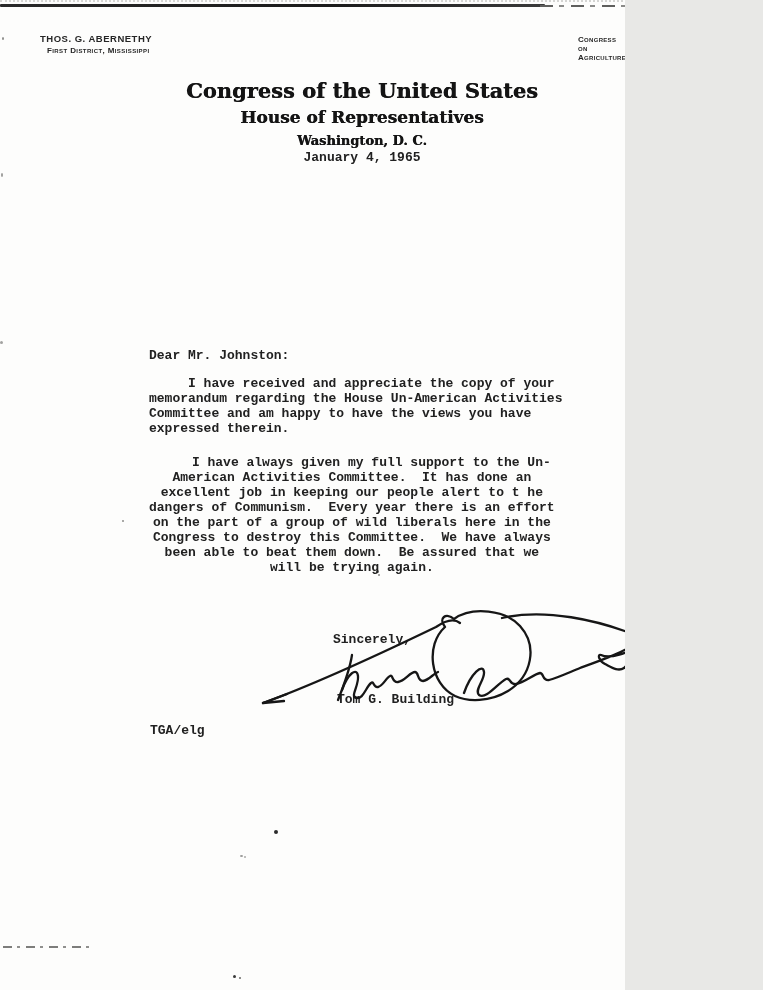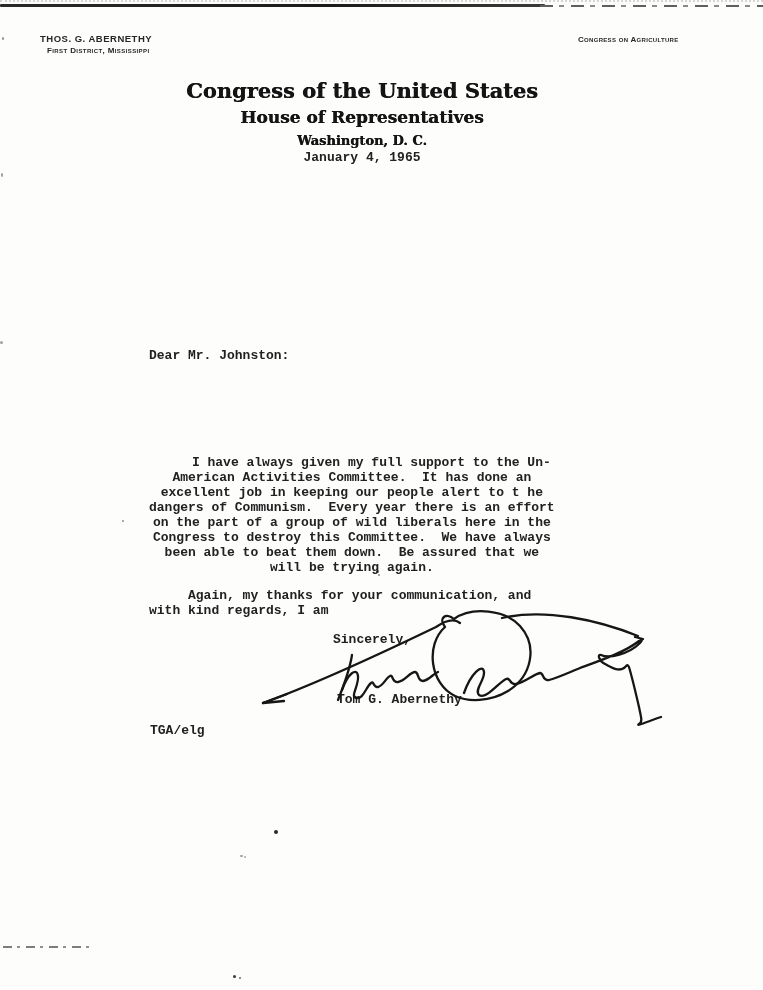--- a/index.html
+++ b/index.html
@@ -1,18 +1,18 @@
 <!DOCTYPE html>
 <html><head>
 <meta charset="utf-8">
 <style>
   html,body{margin:0;padding:0;background:#e8e8e6;}
   .page{
     position:relative;
-    width:763px;height:990px;
+    width:625px;height:990px;
     background:#fdfdfc;
     overflow:hidden;
     font-family:"Liberation Sans",sans-serif;
     color:#1f1f1f;
   }
   
   .edge-dots{position:absolute;top:0;left:0;width:763px;height:0;border-top:2px dotted #b5b5b3;opacity:.55;}
   .edge-line-dark{position:absolute;top:4px;left:0;width:545px;height:3px;background:linear-gradient(to right,#2a2a2a,#1b1b1b 60%,#3a3a3a);border-radius:1px;}
   .edge-line-fade{position:absolute;top:5px;left:540px;width:223px;height:2px;
     background:repeating-linear-gradient(to right,#5f5f5d 0 13px,transparent 13px 19px,#8a8a88 19px 24px,transparent 24px 31px);}
@@ -69,32 +69,34 @@
   <div class="hdr-small rep-name">THOS. G. ABERNETHY</div>
   <div class="hdr-small rep-district">First District, Mississippi</div>
   <div class="hdr-small committee">Congress on Agriculture</div>
 
   <div class="bl bl-congress">Congress of the United States</div>
   <div class="bl bl-house">House of Representatives</div>
   <div class="bl bl-city">Washington, D. C.</div>
   <div class="tw date-line">January 4, 1965</div>
 
   <div class="tw" style="left:149px;top:348px;">Dear Mr. Johnston:</div>
+  <div class="tw" style="left:149px;top:376px;">     I have received and appreciate the copy of your
+memorandum regarding the House Un-American Activities
+Committee and am happy to have the views you have
+expressed therein.</div>
   <div class="tw" style="left:149px;top:455px;text-align:center;">     I have always given my full support to the Un-
 American Activities Committee.  It has done an
 excellent job in keeping our people alert to t he
 dangers of Communism.  Every year there is an effort
 on the part of a group of wild liberals here in the
 Congress to destroy this Committee.  We have always
 been able to beat them down.  Be assured that we
 will be trying again.</div>
-  <div class="tw" style="left:149px;top:588px;">     Again, my thanks for your communication, and
-with kind regards, I am</div>
   <div class="tw" style="left:333px;top:632px;">Sincerely,</div>
-  <div class="tw" style="left:337px;top:692px;">Tom G. Abernethy</div>
+  <div class="tw" style="left:337px;top:692px;">Tom G. Building</div>
   <div class="tw" style="left:150px;top:723px;">TGA/elg</div>
 
   <svg class="sig-svg" viewBox="0 0 440 130" aria-hidden="true">
 
     <path d="M220,13 C214,8 206,10 196,17 C140,44 70,76 23,93"></path>
     <path d="M23,93 L47,84"></path>
     <path d="M23,93 L44,91"></path>
 
     <path d="M112,45 C110,58 104,75 98,90"></path>
     <path d="M102,80 C108,63 117,57 118,66 C119,76 110,86 116,88 C123,90 126,77 131,73 C134,70 133,78 138,77 C143,76 146,68 150,66 C153,64 152,73 158,72 C165,71 170,62 175,62 C179,62 177,71 183,71 C189,70 193,64 198,62"></path>

